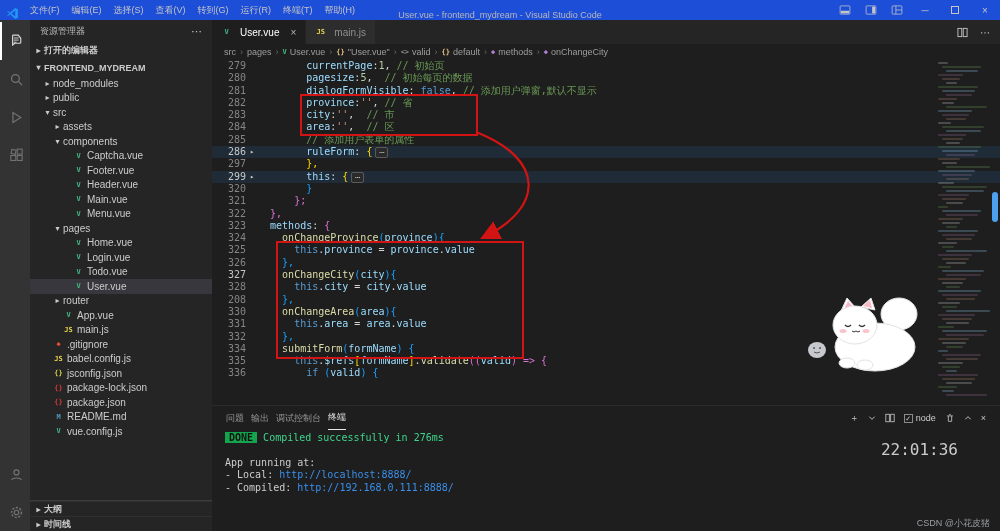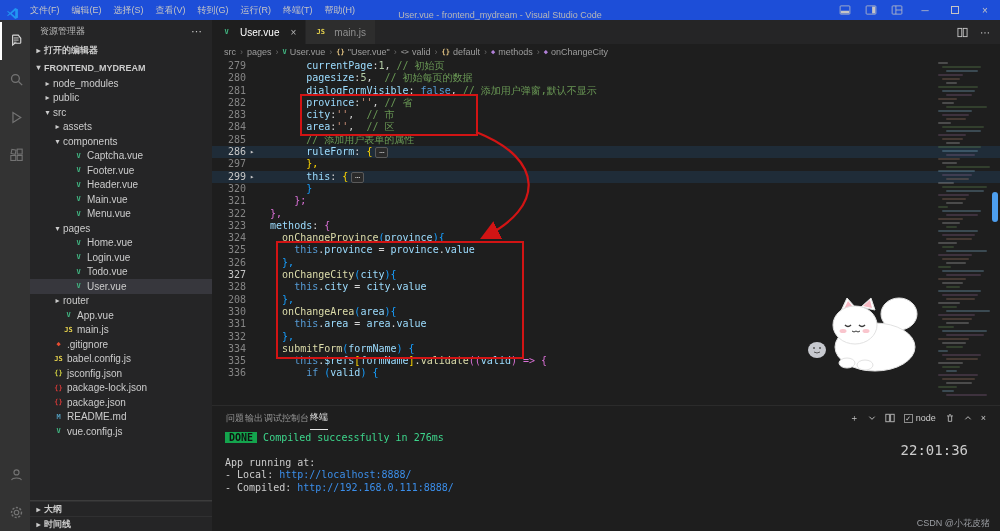--- a/index.html
+++ b/index.html
@@ -85,21 +85,21 @@
   .p-tab { height:100%; display:flex; align-items:center; cursor:pointer; }
   .p-tab.active { color:#e7e7e7; border-bottom:1px solid #e7e7e7; }
   .panel-actions { margin-left:auto; display:flex; align-items:center; gap:9px; color:#c5c5c5; }
   .node-badge { display:flex; align-items:center; gap:3px; font-size:9px; color:#cccccc; }
   .nb-box { width:9px; height:9px; border:1px solid #8a8a8a; font-size:7px; line-height:8px; text-align:center; color:#cccccc; }
   .terminal { flex:1; padding:2px 0 0 13px; font-family:"DejaVu Sans Mono", monospace; font-size:10px; line-height:12.4px; position:relative; }
   .done-badge { background:var(--badge-bg,#14a44d); color:#111; padding:0 4px; font-weight:bold; }
   .tgreen { color:var(--done-green,#3dd68c); }
   .tplain { color:#cccccc; }
   .tlink { color:var(--link-blue,#3b8eea); cursor:pointer; }
-  .term-time { position:absolute; right:32px; top:14px; color:#cccccc; font-size:14px; }
+  .term-time { position:absolute; right:42px; top:14px; color:#cccccc; font-size:16px; }
 
   .watermark-strip { height:15px; display:flex; align-items:center; justify-content:flex-end; padding-right:10px;
     font-size:9px; color:#9b9ea3; flex:none; }
 
   svg.icon { display:block; }
 </style>
 </head>
 <body>
 
 <div id="app">
@@ -548,21 +548,21 @@
             <div class="mm-line" style="top: 330px; left: 6px; width: 12px; background: rgba(156, 220, 254, 0.26);"></div>
             <div class="mm-line" style="top: 334px; left: 10px; width: 41px; background: rgba(197, 134, 192, 0.22);"></div>
           </div>
         <div class="scrollbar">
           <div class="sb-thumb"></div>
         </div>
       </div>
 
       <div class="panel">
         <div class="panel-header">
-          <span id="panel-tabs" style="display:flex;gap:1px;height:100%;">
+          <span id="panel-tabs" style="display:flex;gap:7px;height:100%;">
               <span class="p-tab">问题</span>
               <span class="p-tab">输出</span>
               <span class="p-tab">调试控制台</span>
               <span class="p-tab active">终端</span>
             </span>
           <span class="panel-actions">
             <span>＋</span>
             <span>
                 <svg class="icon" width="8" height="8" viewBox="0 0 12 12">
                   <path d="M2 4l4 4 4-4" stroke="#c5c5c5" fill="none" stroke-width="1.4"></path>

